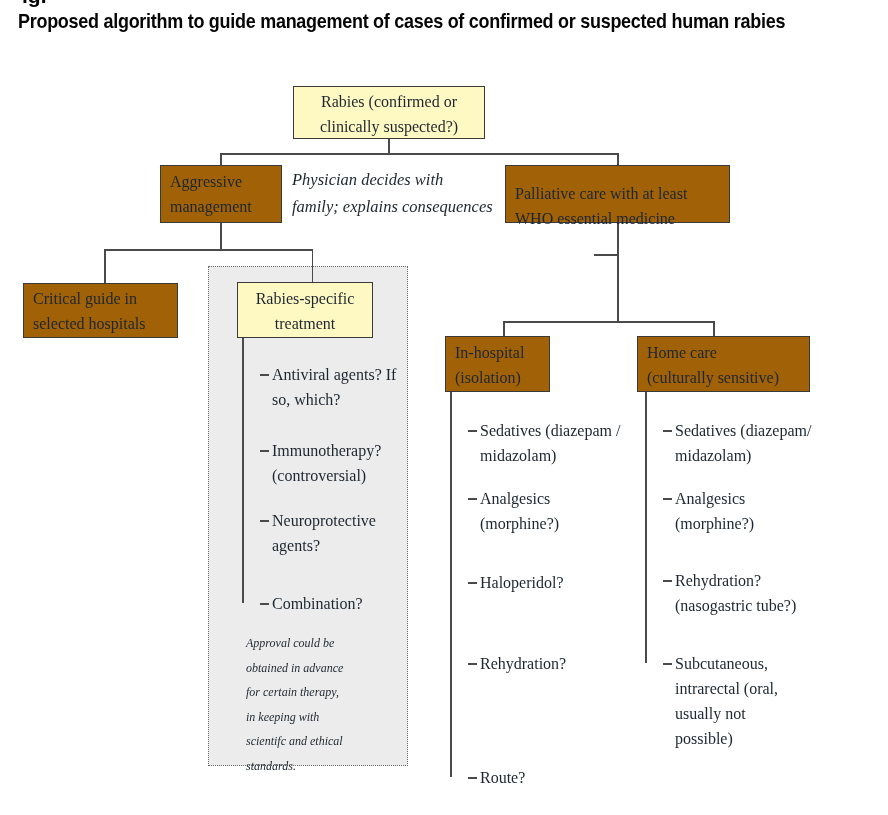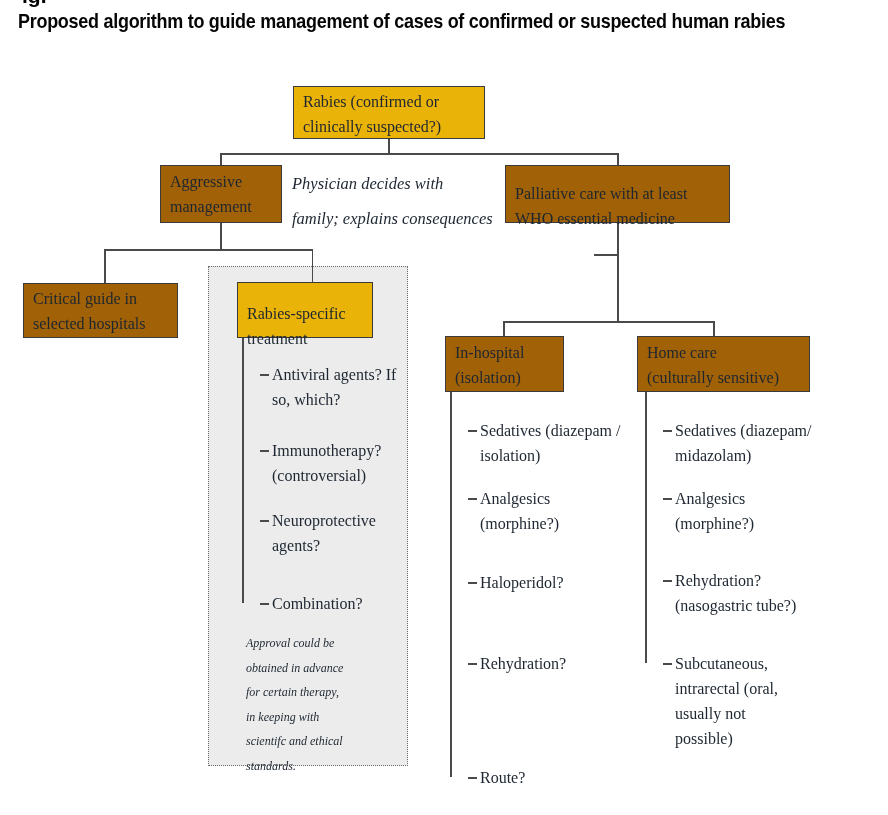--- a/index.html
+++ b/index.html
@@ -20,21 +20,21 @@
     position:absolute;left:208px;top:266px;width:200px;height:500px;
     background:#ececec;border:1.5px dotted #6b6b6b;box-sizing:border-box;
   }
   .ln{position:absolute;background:#4a4a4a;}
   .ln.h{height:1.5px;}
   .ln.v{width:1.5px;}
   .box{
     position:absolute;box-sizing:border-box;border:1.5px solid #3a3a3a;background:#a16207;
     font-size:16px;line-height:25px;padding:2px 9px;white-space:pre-line;
   }
-  .box.gray{background:#eab308;}
+  .box.gray{background:#fef9c3;text-align:center;}
   .note{position:absolute;font-style:italic;white-space:pre-line;font-size:12px;}
   .tree{position:absolute;}
   .stem{position:absolute;left:0;top:0;width:1.5px;background:#4a4a4a;}
   .titem{
     position:absolute;left:30px;width:175px;white-space:pre-line;
     font-size:16px;line-height:25px;
   }
   .titem::before{
     content:"";position:absolute;left:-12px;top:12px;width:9px;height:1.5px;background:#4a4a4a;
   }
@@ -66,34 +66,34 @@
   <div class="ln h" style="left:503px;top:321px;width:211px"></div>
   <div class="ln v" style="left:503px;top:321px;height:16px"></div>
   <div class="ln v" style="left:713px;top:321px;height:16px"></div>
 
   <div class="box gray" style="left:293px;top:86px;width:192px;height:53px">Rabies (confirmed or
 clinically suspected?)</div>
 
   <div class="box" style="left:160px;top:165px;width:122px;height:58px;padding-top:3px">Aggressive
 management</div>
 
-  <div class="note" style="left:292px;top:166px;width:250px;line-height:35px;font-size:16.5px">Physician decides with
+  <div class="note" style="left:292px;top:166px;width:250px;line-height:27px;font-size:16.5px">Physician decides with
 family; explains consequences</div>
 
   <div class="box" style="left:505px;top:165px;width:225px;height:58px;padding-top:15px">Palliative care with at least
 WHO essential medicine</div>
 
 
   <div class="box" style="left:23px;top:283px;width:155px;height:55px;padding-top:2px">Critical guide in
 selected hospitals</div>
 
-  <div class="box gray" style="left:237px;top:282px;width:136px;height:56px;padding-top:18px">Rabies-specific
+  <div class="box gray" style="left:237px;top:282px;width:136px;height:56px;padding-top:3px">Rabies-specific
 treatment</div>
 
-  <div class="box" style="left:445px;top:336px;width:119px;height:56px;padding-top:3px">In-hospital
+  <div class="box" style="left:445px;top:336px;width:105px;height:56px;padding-top:3px">In-hospital
 (isolation)</div>
 
   <div class="box" style="left:637px;top:336px;width:173px;height:56px;padding-top:3px">Home care
 (culturally sensitive)</div>
 
   <div class="tree" style="left:242px;top:338px">
     <div class="stem" style="height:265px"></div>
     <div class="titem narrow" style="top:24px">Antiviral agents? If
 so, which?</div>
     <div class="titem narrow" style="top:100px">Immunotherapy?
@@ -106,21 +106,21 @@
   <div class="note" style="left:246px;top:631px;width:158px;line-height:24.5px">Approval could be
 obtained in advance
 for certain therapy,
 in keeping with
 scientifc and ethical
 standards.</div>
 
   <div class="tree" style="left:450px;top:392px">
     <div class="stem" style="height:385px"></div>
     <div class="titem" style="top:26px">Sedatives (diazepam /
-isolation)</div>
+midazolam)</div>
     <div class="titem" style="top:94px">Analgesics
 (morphine?)</div>
     <div class="titem" style="top:178px">Haloperidol?</div>
     <div class="titem" style="top:259px">Rehydration?</div>
     <div class="titem" style="top:373px">Route?</div>
   </div>
 
   <div class="tree" style="left:645px;top:392px">
     <div class="stem" style="height:271px"></div>
     <div class="titem" style="top:26px">Sedatives (diazepam/

